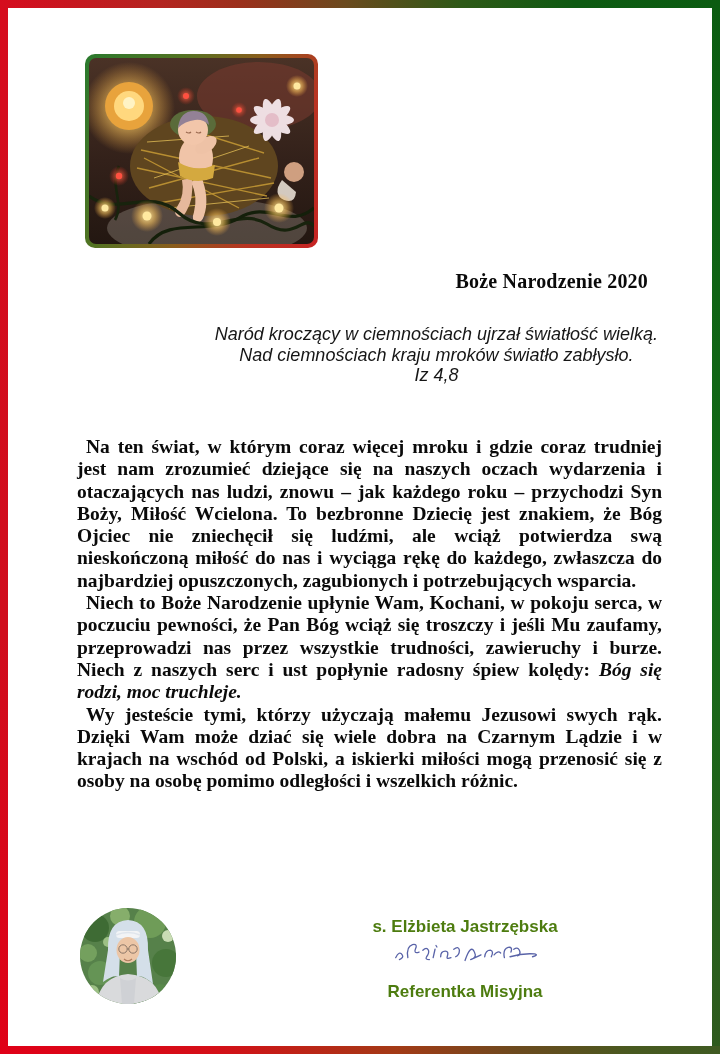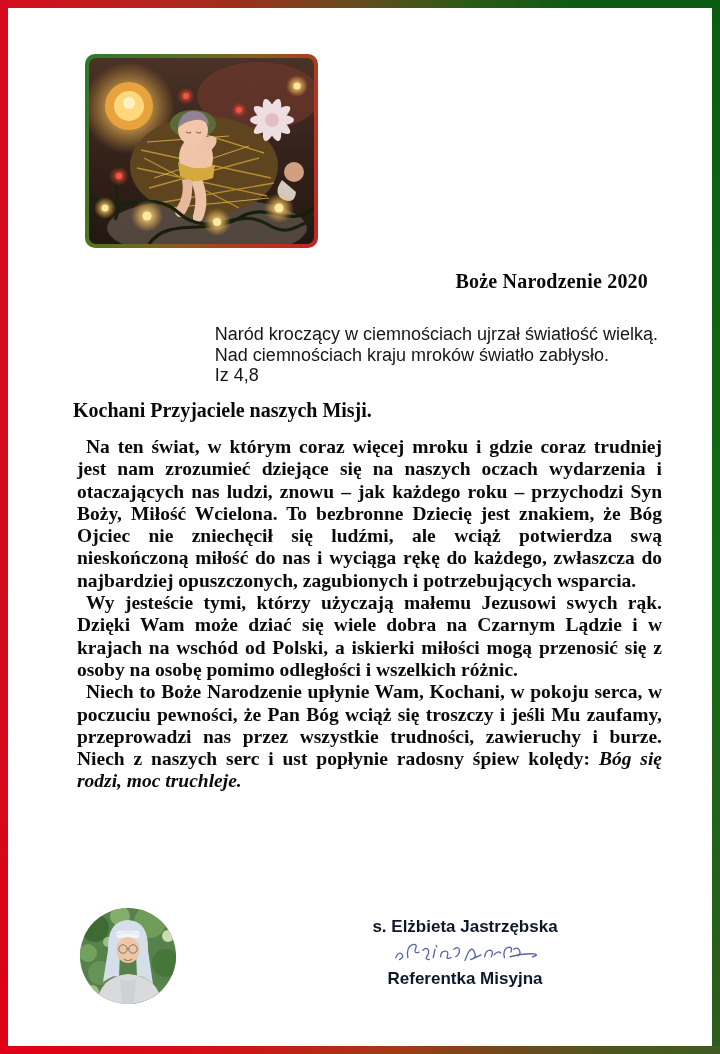--- a/index.html
+++ b/index.html
@@ -31,23 +31,23 @@
   .nativity-inner { width:225px; height:186px; border-radius:7px; overflow:hidden; }
 
   
   .doc-title {
     position:absolute; top:270px; right:72px;
     font-size:20px; font-weight:bold; letter-spacing:.2px;
     white-space:nowrap;
   }
   .quote {
     position:absolute; top:324px; right:62px;
-    text-align:left;
+    text-align:center;
     font-family:"Liberation Sans","DejaVu Sans",sans-serif;
-    font-size:18px; line-height:20.5px;
+    font-style:italic; font-size:18px; line-height:20.5px;
     color:#161616; white-space:nowrap;
   }
   .salutation {
     position:absolute; left:73px; top:399px;
     font-size:20px; font-weight:bold; white-space:nowrap;
   }
 
   
   .body-text {
     position:absolute; left:77px; top:436px; width:585px;
@@ -59,25 +59,25 @@
 
   
   .portrait {
     position:absolute; left:80px; top:908px;
     width:96px; height:96px; border-radius:50%; overflow:hidden;
   }
   .sign-block {
     position:absolute; left:320px; top:917px; width:290px;
     text-align:center;
     font-family:"Liberation Sans","DejaVu Sans",sans-serif;
-    color:#0f172a;
+    color:#4d7c0f;
   }
   .sign-name  { font-size:17px; font-weight:bold; white-space:nowrap; }
   .sign-hand  { display:block; margin:1px auto 0; }
-  .sign-title { font-size:17px; font-weight:bold; margin-top:1px; white-space:nowrap; }
+  .sign-title { font-size:17px; font-weight:bold; margin-top:14px; white-space:nowrap; }
 </style>
 </head>
 <body>
 
 <div class="page">
 
   <div class="b-top"></div>
   <div class="b-bottom"></div>
   <div class="b-left"></div>
   <div class="b-right"></div>
@@ -174,26 +174,25 @@
   </div>
 
   <div class="doc-title">Boże Narodzenie 2020</div>
 
   <div class="quote">
     <div>Naród kroczący w ciemnościach ujrzał światłość wielką.</div>
     <div>Nad ciemnościach kraju mroków światło zabłysło.</div>
     <div>Iz 4,8</div>
   </div>
 
-  <div class="salutation">Kochani Przyjaciele naszych Misji.</div>
 
   <div class="body-text">
     <p>Na ten świat, w którym coraz więcej mroku i gdzie coraz trudniej jest nam zrozumieć dziejące się na naszych oczach wydarzenia i otaczających nas ludzi, znowu – jak każdego roku – przychodzi Syn Boży, Miłość Wcielona. To bezbronne Dziecię jest znakiem, że Bóg Ojciec nie zniechęcił się ludźmi, ale wciąż potwierdza swą nieskończoną miłość do nas i wyciąga rękę do każdego, zwłaszcza do najbardziej opuszczonych, zagubionych i potrzebujących wsparcia.</p>
+    <p><span>Niech to Boże Narodzenie upłynie Wam, Kochani, w pokoju serca, w poczuciu pewności, że Pan Bóg wciąż się troszczy i jeśli Mu zaufamy, przeprowadzi nas przez wszystkie trudności, zawieruchy i burze. Niech z naszych serc i ust popłynie radosny śpiew kolędy: </span><span class="carol">Bóg się rodzi, moc truchleje.</span></p>
     <p>Wy jesteście tymi, którzy użyczają małemu Jezusowi swych rąk. Dzięki Wam może dziać się wiele dobra na Czarnym Lądzie i w krajach na wschód od Polski, a iskierki miłości mogą przenosić się z osoby na osobę pomimo odległości i wszelkich różnic.</p>
-    <p><span>Niech to Boże Narodzenie upłynie Wam, Kochani, w pokoju serca, w poczuciu pewności, że Pan Bóg wciąż się troszczy i jeśli Mu zaufamy, przeprowadzi nas przez wszystkie trudności, zawieruchy i burze. Niech z naszych serc i ust popłynie radosny śpiew kolędy: </span><span class="carol">Bóg się rodzi, moc truchleje.</span></p>
   </div>
 
   <div class="portrait">
     <svg viewBox="0 0 96 96" width="96" height="96">
       <rect width="96" height="96" fill="#56814a"></rect>
       <g>
         <circle cx="15" cy="20" r="14" fill="#3e6b34"></circle>
           <circle cx="70" cy="14" r="16" fill="#6f9c58"></circle>
         <circle cx="86" cy="55" r="14" fill="#47763a"></circle>
           <circle cx="20" cy="65" r="12" fill="#659455"></circle>

